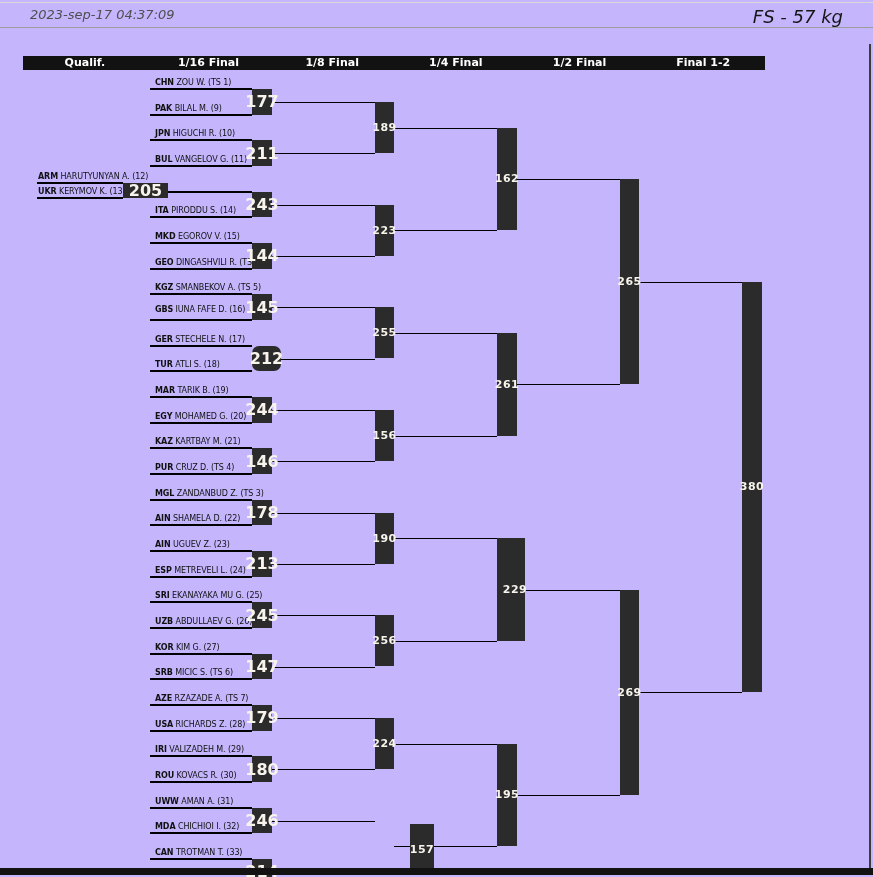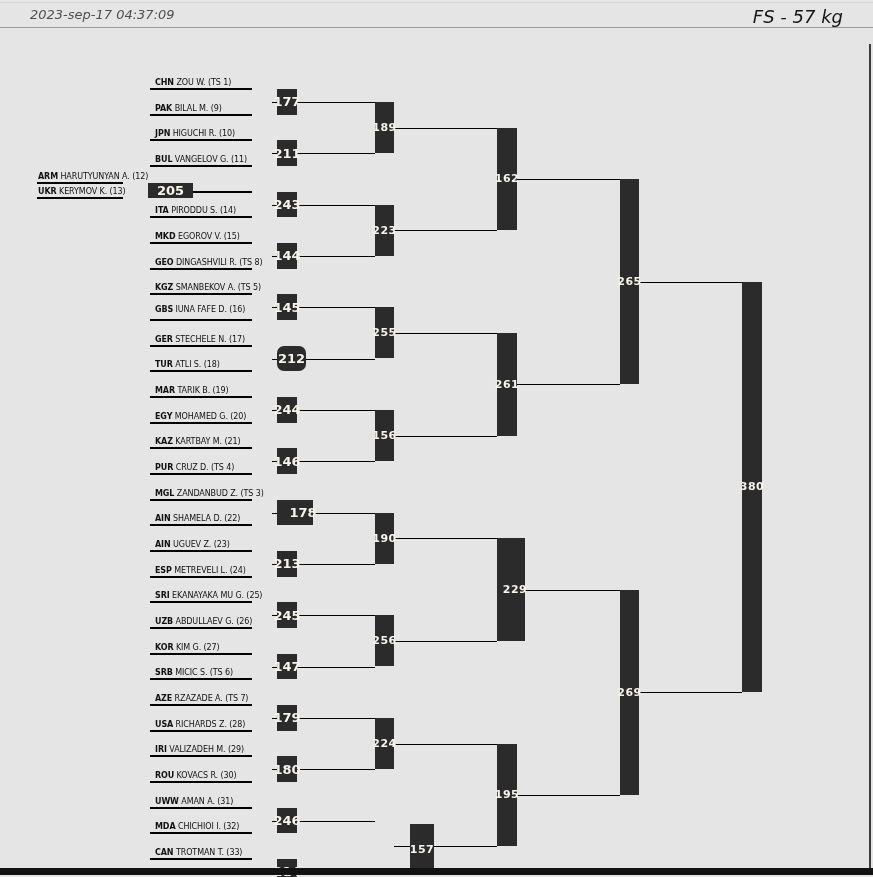--- a/index.html
+++ b/index.html
@@ -1,50 +1,58 @@
 <!DOCTYPE html>
 <html><head>
 <meta charset="utf-8">
 <style>
   html,body { margin:0; padding:0; background:#fff; }
   .page {
-    position:relative; width:873px; height:877px; background:#e5e5e5;
+    position:relative; width:873px; height:877px; background:#c4b5fd;
     overflow:hidden; font-family:"DejaVu Sans","Liberation Sans",sans-serif;
   }
   .topline  { position:absolute; top:2px;  left:0; width:873px; height:1px; background:#d9d9d9; }
   .hdr-rule { position:absolute; top:27px; left:0; width:873px; height:1px; background:#9c9c9c; }
   .timestamp{ position:absolute; top:7px; left:30px; font-style:italic; font-size:13px; color:#4f4f4f; }
   .title    { position:absolute; top:6px; left:0; width:873px; text-align:center;
               font-style:italic; font-weight:bold; font-size:14px; color:#161616; }
   .weight   { position:absolute; top:6px; right:30px; font-style:italic; font-size:18px; color:#161616; }
   .colbar   { position:absolute; top:56px; left:23px; width:742px; height:14px;
               background:#121212; z-index:6; display:flex; }
   .colbar span { flex:1; color:#fff; font-weight:bold; font-size:11px;
               text-align:center; line-height:14px; }
   .bottombar{ position:absolute; top:868px; left:0; width:873px; height:7px; background:#121212; z-index:6; }
   .rightline{ position:absolute; top:44px; left:869px; width:2px; height:831px; background:#3c3c3c; z-index:4; }
 
   .uline { position:absolute; height:2px; background:#000; z-index:2; }
   .conn  { position:absolute; height:1px; background:#000; z-index:1; }
   .mbox  { position:absolute; background:#2b2b2b; color:#f8f4ec; font-weight:bold;
            display:flex; align-items:center; justify-content:center; z-index:3; }
-  .mbox.big   { font-size:13px;margin-left:25px; }
+  .mbox.big   { font-size:16px; }
   .mbox.small { font-size:11px; letter-spacing:0.5px; }
   .entry { position:absolute; font-size:8px; letter-spacing:-0.1px; height:12px; line-height:12px;
            white-space:nowrap; color:#111; z-index:2; }
   .entry b { font-weight:bold; }
 </style>
 </head>
 <body>
 
 <div class="page">
   <div class="topline"></div>
   <div class="timestamp">2023-sep-17 04:37:09</div>
   <div class="weight">FS - 57 kg</div>
   <div class="hdr-rule"></div>
+  <div class="colbar">
+      <span>Qualif.</span>
+      <span>1/16 Final</span>
+      <span>1/8 Final</span>
+      <span>1/4 Final</span>
+      <span>1/2 Final</span>
+      <span>Final 1-2</span>
+    </div>
   <div id="bracket">
       <div class="entry" style="left: 38px; top: 171px;"><b>ARM</b> HARUTYUNYAN A. (12)</div>
       <div class="entry" style="left: 38px; top: 186px;"><b>UKR</b> KERYMOV K. (13)</div>
       <div class="uline" style="left: 37px; top: 182px; width: 86px;"></div>
       <div class="uline" style="left: 37px; top: 197px; width: 86px;"></div>
       <div class="mbox big" style="left: 123px; top: 183px; width: 45px; height: 15px;">205</div>
       <div class="uline" style="left: 148px; top: 190.7px; width: 104px;"></div>
       <div class="entry" style="left: 155px; top: 77px;"><b>CHN</b> ZOU W. (TS 1)</div>
       <div class="uline" style="left: 150px; top: 88px; width: 102px;"></div>
       <div class="entry" style="left: 155px; top: 102.7px;"><b>PAK</b> BILAL M. (9)</div>
@@ -114,21 +122,21 @@
       <div class="mbox big" style="left: 252px; top: 243px; width: 20px; height: 25.7px;">144</div>
       <div class="conn" style="left: 272px; top: 255.9px; width: 103px;"></div>
       <div class="mbox big" style="left: 252px; top: 294.4px; width: 20px; height: 25.7px;">145</div>
       <div class="conn" style="left: 272px; top: 307.2px; width: 103px;"></div>
       <div class="mbox big" style="left: 252px; top: 345.7px; width: 29px; height: 25.7px; border-radius: 7px;">212</div>
       <div class="conn" style="left: 272px; top: 358.5px; width: 103px;"></div>
       <div class="mbox big" style="left: 252px; top: 397px; width: 20px; height: 25.7px;">244</div>
       <div class="conn" style="left: 272px; top: 409.9px; width: 103px;"></div>
       <div class="mbox big" style="left: 252px; top: 448.4px; width: 20px; height: 25.7px;">146</div>
       <div class="conn" style="left: 272px; top: 461.2px; width: 103px;"></div>
-      <div class="mbox big" style="left: 252px; top: 499.7px; width: 20px; height: 25.7px; padding-left: 16px;">178</div>
+      <div class="mbox big" style="left: 252px; top: 499.7px; width: 20px; height: 25.7px;">178</div>
       <div class="conn" style="left: 272px; top: 512.6px; width: 103px;"></div>
       <div class="mbox big" style="left: 252px; top: 551.1px; width: 20px; height: 25.7px; text-align: right;">213</div>
       <div class="conn" style="left: 272px; top: 563.9px; width: 103px;"></div>
       <div class="mbox big" style="left: 252px; top: 602.4px; width: 20px; height: 25.7px;">245</div>
       <div class="conn" style="left: 272px; top: 615.2px; width: 103px;"></div>
       <div class="mbox big" style="left: 252px; top: 653.7px; width: 20px; height: 25.7px;">147</div>
       <div class="conn" style="left: 272px; top: 666.6px; width: 103px;"></div>
       <div class="mbox big" style="left: 252px; top: 705.1px; width: 20px; height: 25.7px;">179</div>
       <div class="conn" style="left: 272px; top: 717.9px; width: 103px;"></div>
       <div class="mbox big" style="left: 252px; top: 756.4px; width: 20px; height: 25.7px;">180</div>

